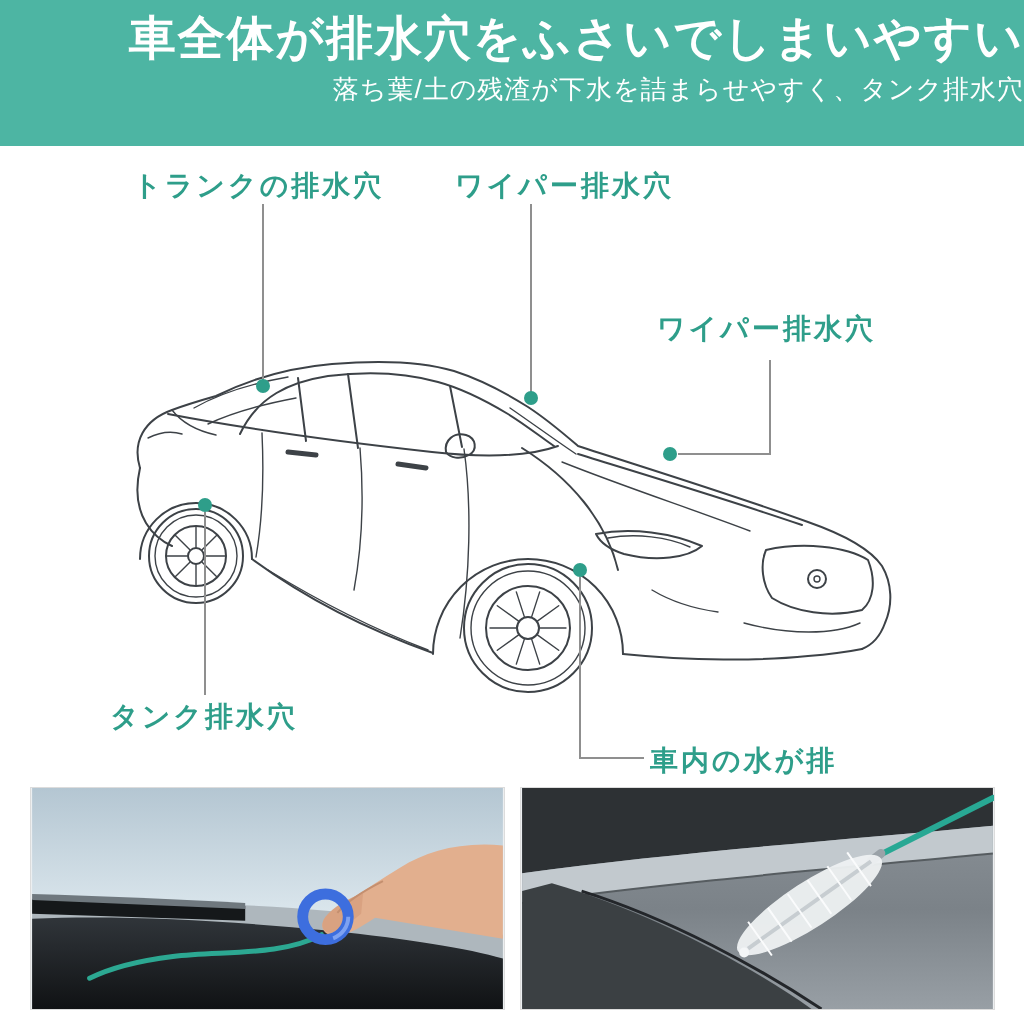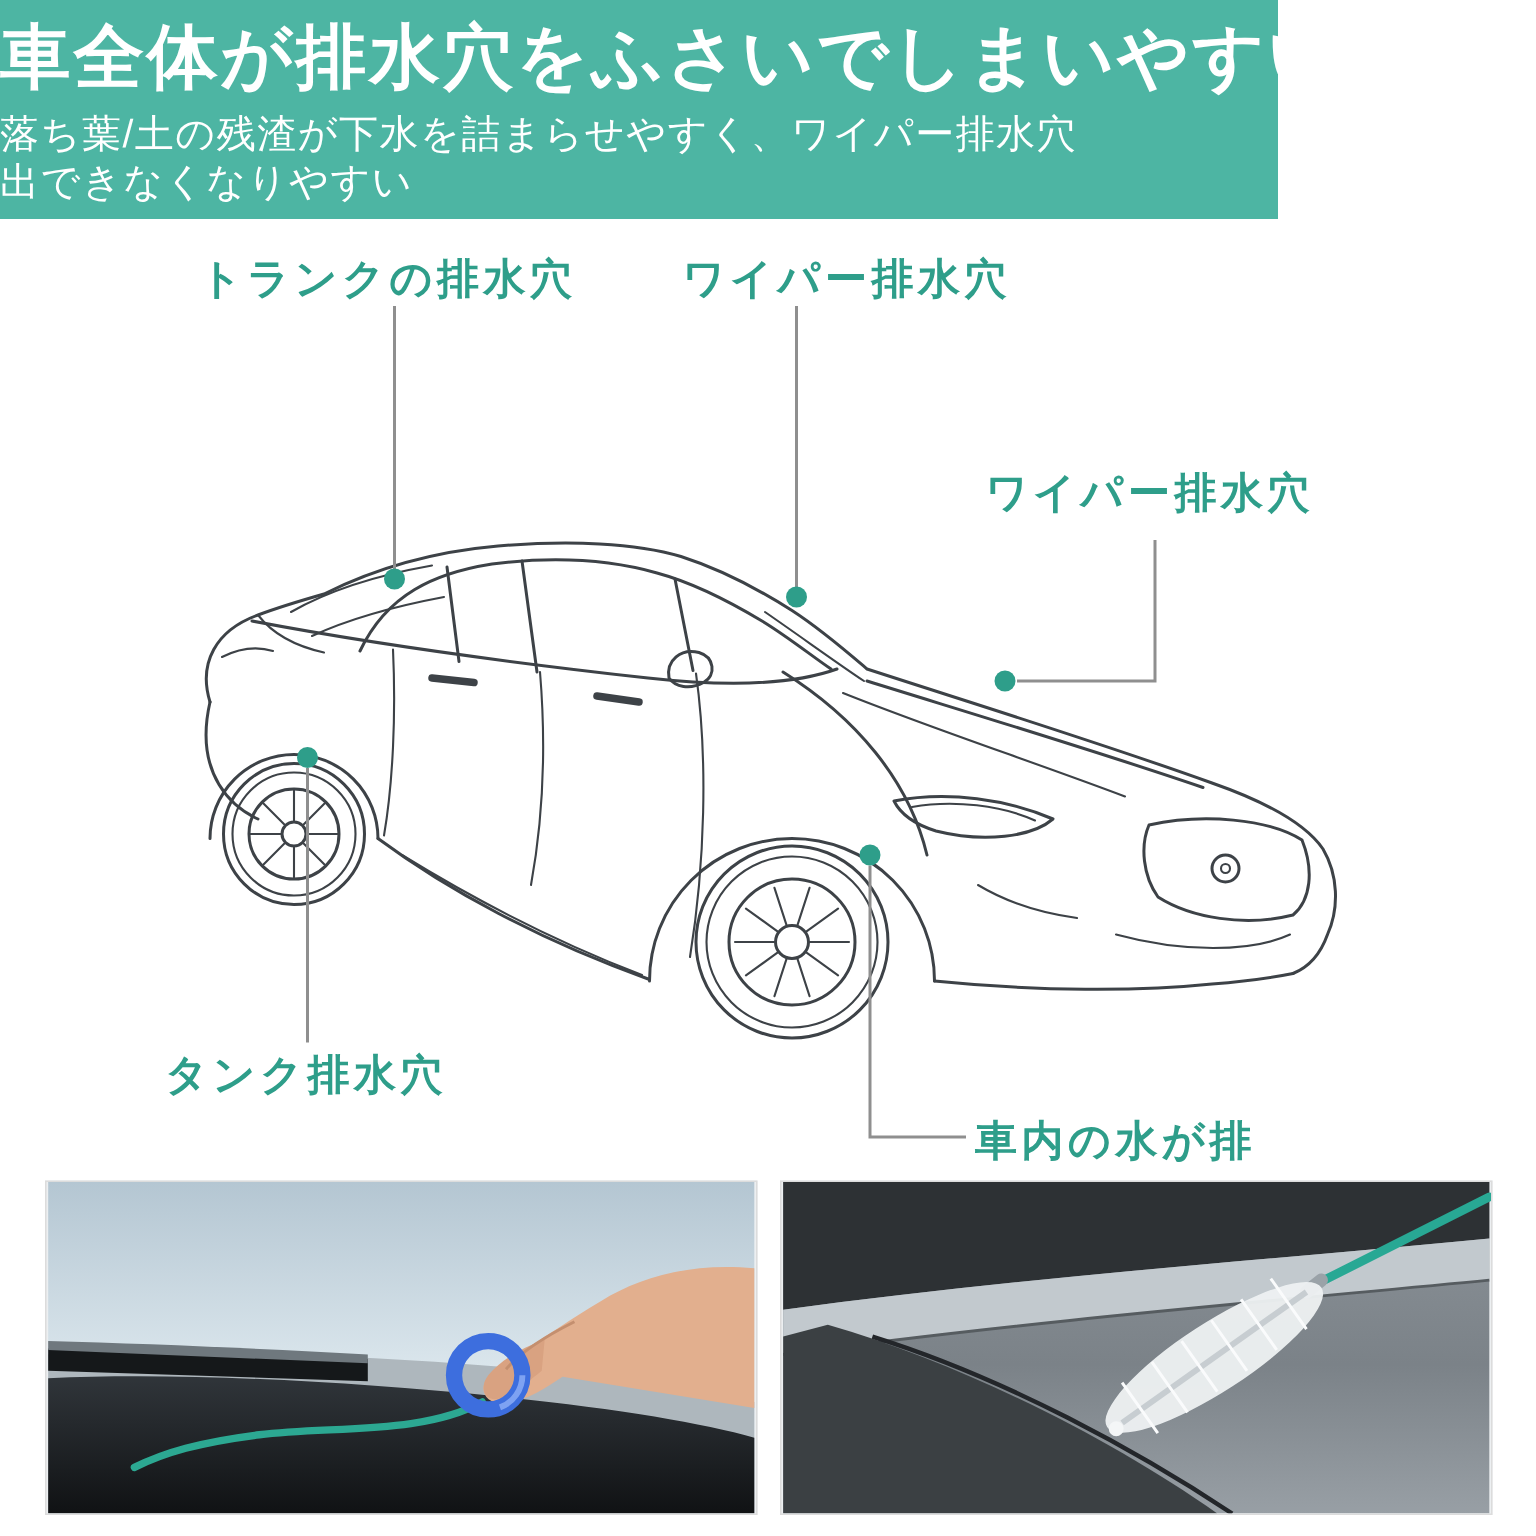--- a/index.html
+++ b/index.html
@@ -3,22 +3,22 @@
 <meta charset="utf-8">
 <style>
   * { margin:0; padding:0; box-sizing:border-box; }
   html,body { width:1024px; height:1024px; }
   body {
     position:relative; overflow:hidden; background:#ffffff;
     font-family:"Liberation Sans","DejaVu Sans",sans-serif;
   }
   
   .header {
-    position:absolute; top:0; left:0; width:852px; height:146px;
-    background:var(--header-bg,#4db5a3); color:#fff; text-align:left;
+    position:absolute; top:0; left:0; width:1024px; height:146px;
+    background:var(--header-bg,#4db5a3); color:#fff; text-align:right;
   }
   .header h1 {
     font-size:47px; font-weight:700; letter-spacing:2px; padding-top:7px;
     white-space:nowrap;
   }
   .header .sub {
     font-size:26px; font-weight:500; letter-spacing:1px; line-height:1.22;
   }
   .header .sub.first { margin-top:4px; }
   
@@ -45,22 +45,21 @@
   }
   .photo.left  { left:30px; }
   .photo.right { left:520px; }
   .photo svg { display:block; }
 </style>
 </head>
 <body>
 
 <header class="header">
   <h1>車全体が排水穴をふさいでしまいやすい</h1>
-  <div class="sub first">落ち葉/土の残渣が下水を詰まらせやすく、ワイパー排水穴</div>
-  <div class="sub">出できなくなりやすい</div>
+  <div class="sub first">落ち葉/土の残渣が下水を詰まらせやすく、タンク排水穴</div>
 </header>
 
 <section class="diagram">
   <svg width="1024" height="640" viewBox="0 0 1024 640">
     <g class="car">
 
       <path d="M140,322 C132,296 144,274 172,264 C188,258 202,254 216,250 C248,234 286,222 332,218 C380,214 424,216 454,225 C482,234 506,247 528,261 C548,274 564,288 578,300 C652,324 736,350 808,376 C848,390 871,404 882,420 C892,437 893,459 885,477 C880,491 872,499 862,503"></path>
       <path d="M140,322 C135,344 137,362 146,377 C152,387 161,395 172,400"></path>
       <path d="M140,413 A56,56 0 0 1 252,413"></path>
       <path d="M252,413 C298,447 360,481 433,507"></path>

